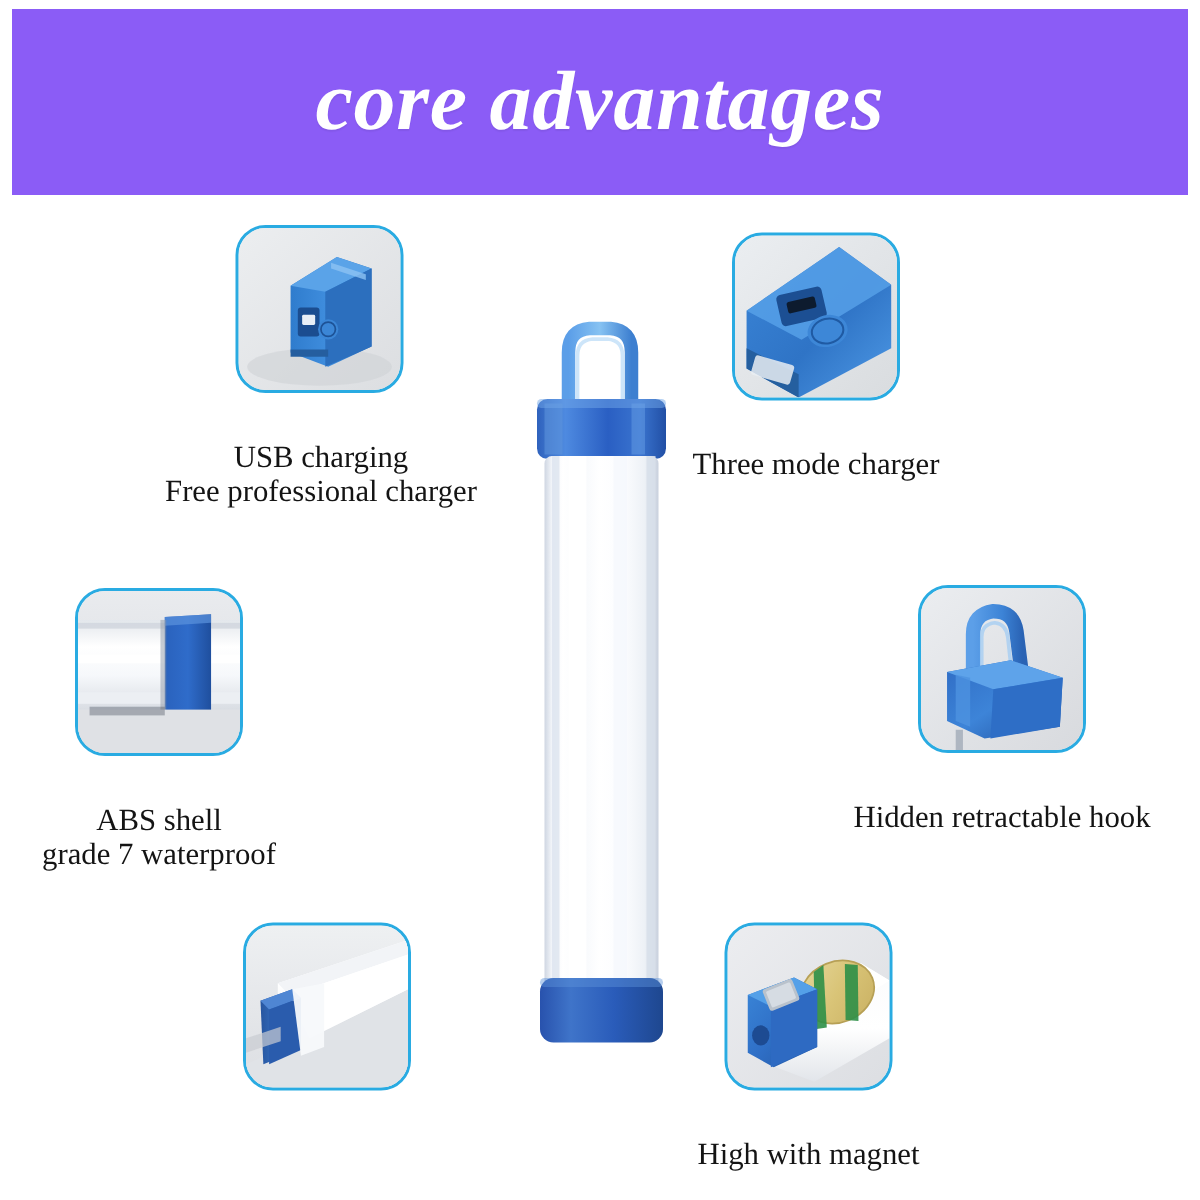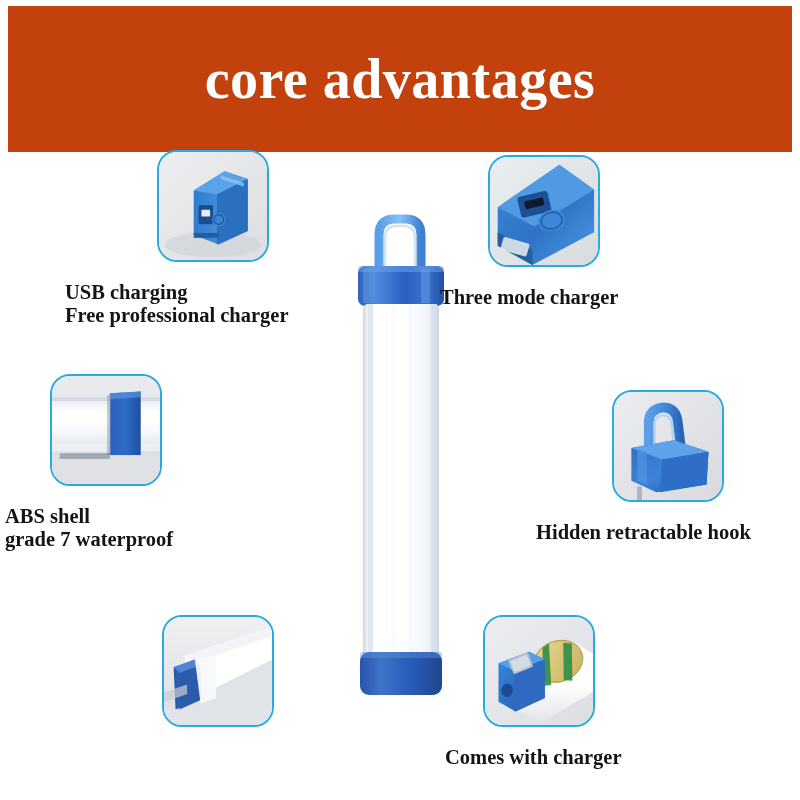--- a/index.html
+++ b/index.html
@@ -12,25 +12,26 @@
     overflow: hidden;
     position: relative;
   }
 
   
   .banner {
     position: absolute;
     left: 8px;
     top: 6px;
     width: 784px;
-    height: 146px;
-    background: #c2410c;
+    height: 124px;
+    background: #8b5cf6;
     display: flex;
     align-items: center;
     justify-content: center;
+    font-style: italic;
   }
   .banner-title {
     color: #ffffff;
     font-family: "Liberation Serif", "DejaVu Serif", serif;
     font-weight: bold;
     font-size: 56px;
     letter-spacing: 0.5px;
     line-height: 1;
     text-shadow: 0 1px 1px rgba(0,0,0,0.06);
   }
@@ -44,38 +45,39 @@
     height: 112px;
     border: 2px solid #29abe2;
     border-radius: 20px;
     background: #f2f2f2;
     overflow: hidden;
     position: relative;
   }
   .thumb svg { display: block; width: 100%; height: 100%; }
 
   .caption {
-    margin-top: 9px;
+    margin-top: 22px;
     font-family: "Liberation Serif", "DejaVu Serif", serif;
-    font-weight: bold;
+    font-weight: normal;
     font-size: 20.5px;
     line-height: 1.12;
     color: #141414;
     white-space: pre-line;
+    text-align: center;
   }
 
   
   #f-usb       { left: 157px; top: 150px; }
   #f-usb .thumb{ margin-left: 0; }
   #f-usb .caption { position: absolute; left: -92px; top: 122px; width: 298px; }
 
   #f-modes     { left: 488px; top: 155px; }
   #f-modes .caption { position: absolute; left: -48px; top: 122px; width: 208px; }
 
-  #f-abs       { left: 50px; top: 374px; border-radius: 15px; }
+  #f-abs       { left: 50px; top: 392px; border-radius: 15px; }
   #f-abs .caption { position: absolute; left: -45px; top: 122px; width: 202px; }
 
   #f-hook      { left: 612px; top: 390px; }
   #f-hook .caption { position: absolute; left: -76px; top: 122px; width: 264px; }
 
   #f-shade     { left: 162px; top: 615px; }
   #f-shade .caption { position: absolute; left: -92px; top: 122px; width: 296px; }
 
   #f-magnet    { left: 483px; top: 615px; }
   #f-magnet .caption { position: absolute; left: -38px; top: 122px; width: 188px; }
@@ -341,14 +343,14 @@
       <path d="M66 27 L74 25 L60 66 L52 64 Z" fill="#2d8f47" opacity="0.9" transform="rotate(-22 76 46)"></path>
       <path d="M88 30 L96 34 L82 70 L74 66 Z" fill="#2d8f47" opacity="0.9" transform="rotate(-22 76 46)"></path>
       <path d="M14 48 L46 36 L62 44 L62 84 L32 98 L14 88 Z" fill="url(#blkG)"></path>
       <path d="M14 48 L46 36 L62 44 L30 56 Z" fill="#54a0e8"></path>
       <path d="M30 56 L62 44 L62 84 L30 98 Z" fill="#2e6ac2"></path>
       <rect x="26" y="40" width="22" height="16" rx="2" fill="#b9c2cc" transform="rotate(-22 37 48)"></rect>
       <rect x="28" y="42" width="18" height="12" rx="1" fill="#d6dce3" transform="rotate(-22 37 48)"></rect>
       <ellipse cx="23" cy="76" rx="6" ry="7" fill="#1d4b92"></ellipse>
     </svg>
   </div>
-  <div class="caption">Comes with charger</div>
+  <div class="caption">High with magnet</div>
 </div>
 
 </body></html>

